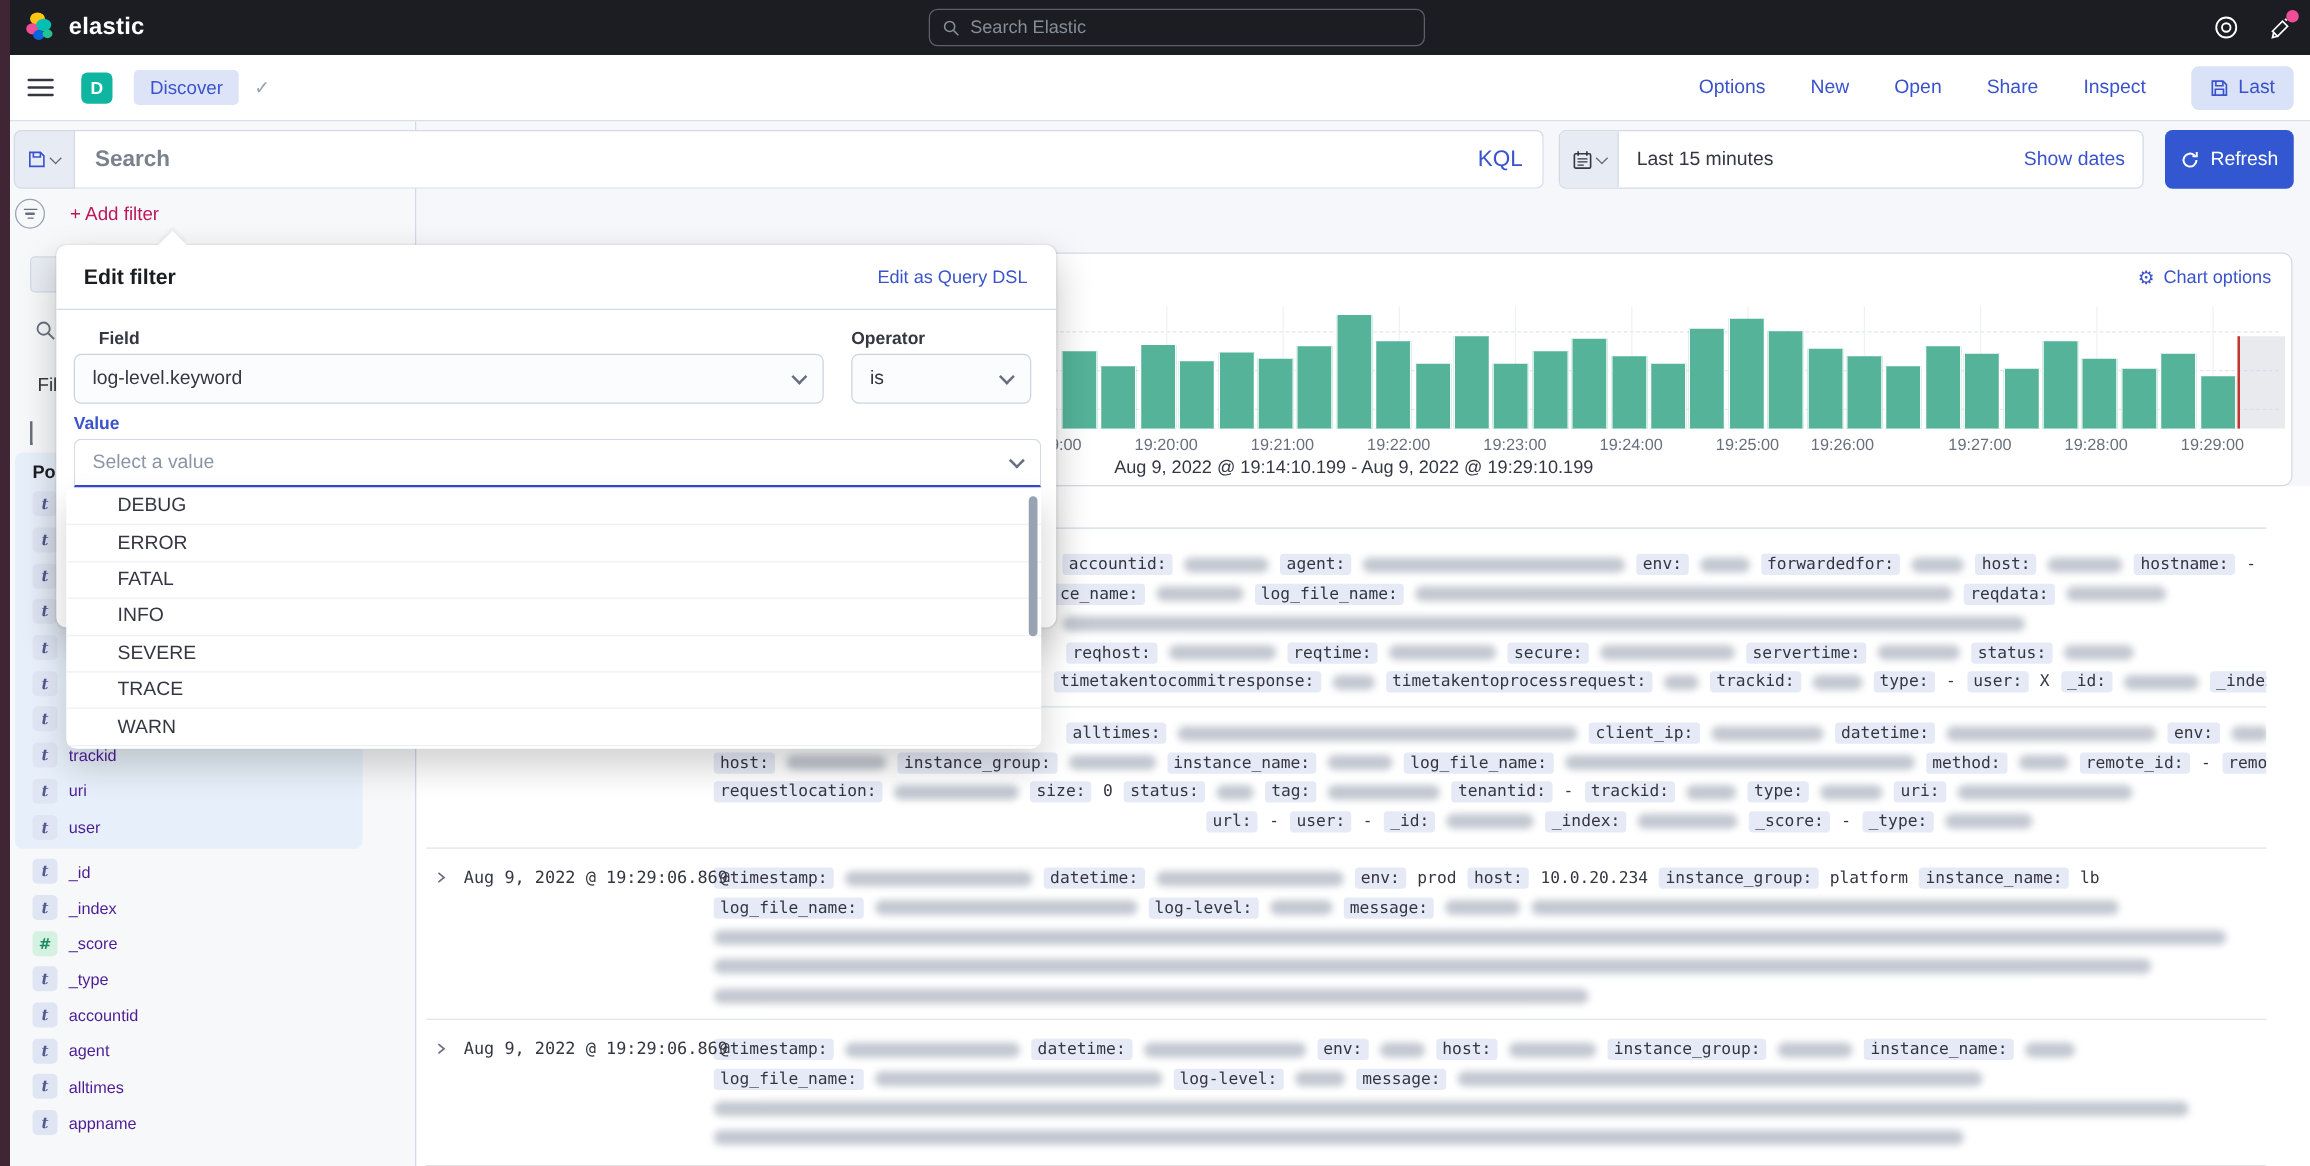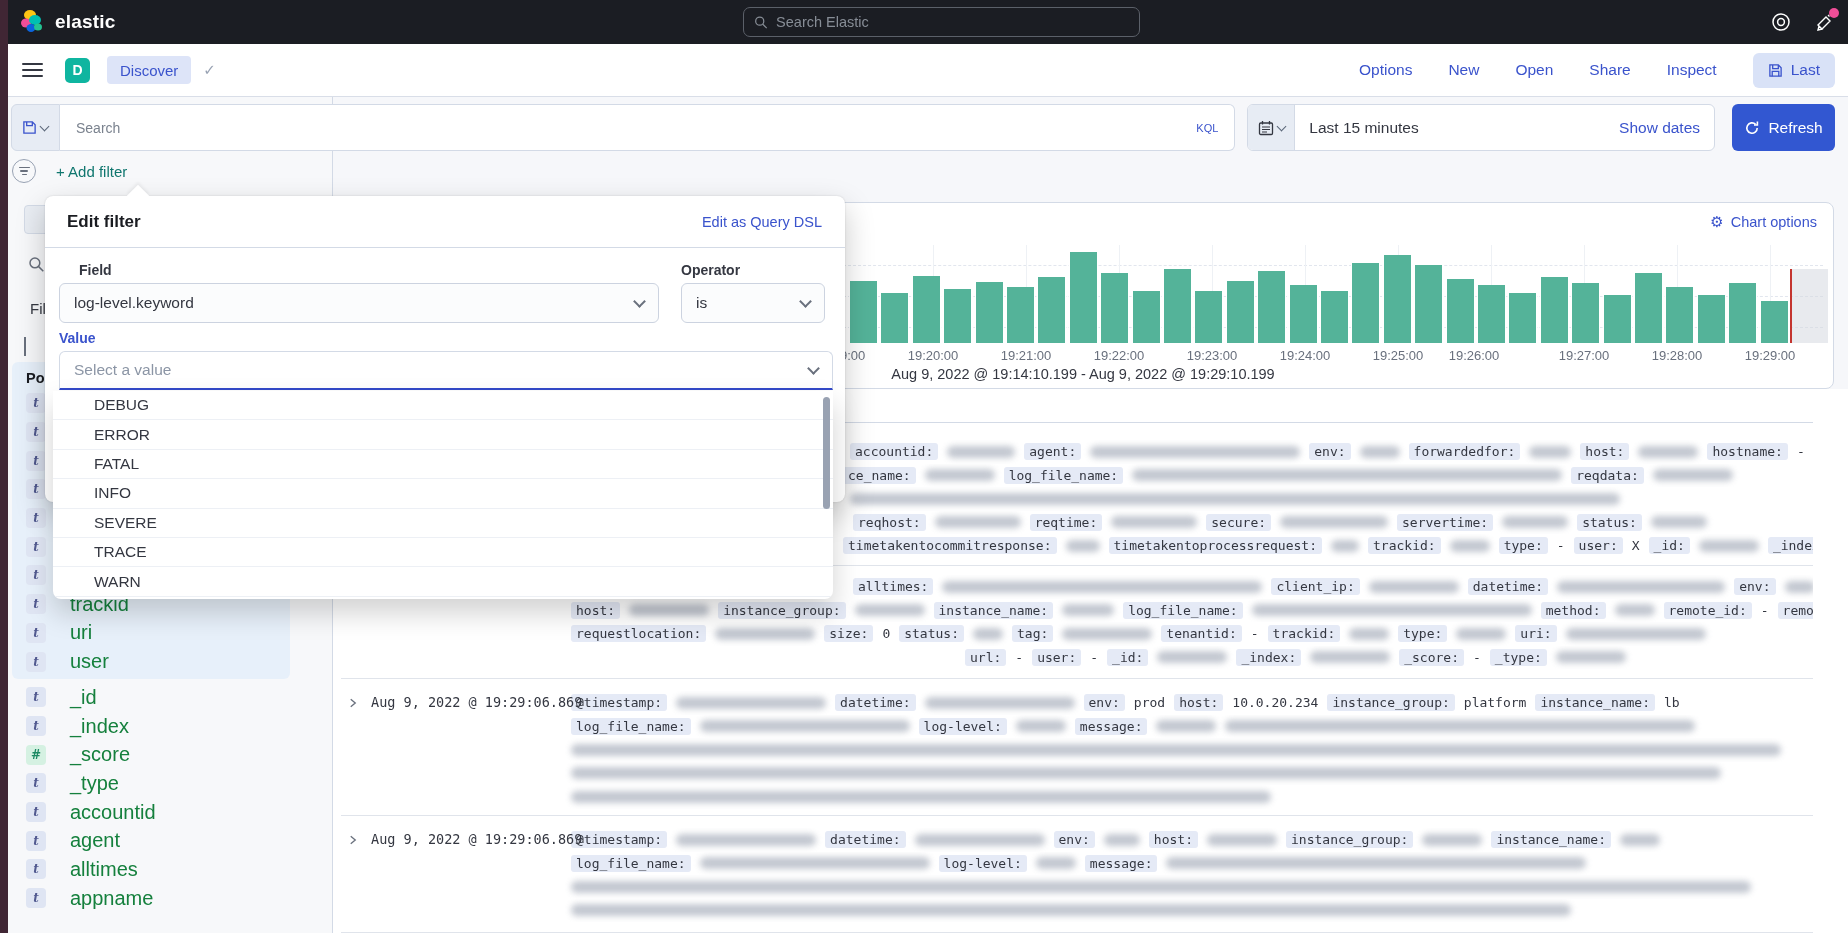--- a/index.html
+++ b/index.html
@@ -40,39 +40,39 @@
   .nav-link { color:#3a53cc; font-size:15.5px; font-weight:500; cursor:pointer; }
   .save-btn { height:35px; padding:0 15px; background:#d9e2f7; border-radius:6px; color:#3a53cc; font-size:15.5px;
               font-weight:500; display:flex; align-items:center; gap:8px; cursor:pointer; }
 
   
   .query-row { position:absolute; left:11px; top:104px; width:1824px; height:47px; display:flex; z-index:20; }
   .qb-saved { width:49px; height:47px; background:#e7ecf4; border:1px solid #d3dae6; border-radius:6px 0 0 6px;
               display:flex; align-items:center; justify-content:center; gap:4px; cursor:pointer; }
   .qb-input { width:1176px; height:47px; background:#fff; border:1px solid #d3dae6; border-left:none;
               border-radius:0 6px 6px 0; display:flex; align-items:center; padding:0 16px; }
-  .qb-input input { flex:1; border:none; outline:none; font-size:14px; font-family:inherit; color:#4d7c0f; }
+  .qb-input input { flex:1; border:none; outline:none; font-size:18px; font-family:inherit; color:#4d7c0f;font-weight:bold; }
   .qb-input input::placeholder { color:#7a828e; }
-  .kql { color:#3a53cc; font-size:11px; font-weight:500; cursor:pointer;text-align:center; }
+  .kql { color:#3a53cc; font-size:18px; font-weight:500; cursor:pointer;text-align:center; }
   .date-box { margin-left:12px; width:468px; height:47px; background:#fff; border:1px solid #d3dae6;
               border-radius:6px; display:flex; align-items:center; overflow:hidden; }
   .date-cal { width:47px; height:100%; background:#e7ecf4; border-right:1px solid #d3dae6; display:flex;
               align-items:center; justify-content:center; gap:4px; cursor:pointer; }
   .date-text { padding-left:14px; font-size:15.5px; color:#343741; flex:1; cursor:pointer; }
   .show-dates { padding-right:14px; color:#3a53cc; font-size:15.5px; font-weight:500; cursor:pointer; }
   .refresh-btn { margin-left:17px; width:103px; height:47px; background:#3257d1; border-radius:6px; color:#fff;
                  font-size:15.5px; font-weight:500; display:flex; align-items:center; justify-content:center;
                  gap:8px; cursor:pointer; }
 
   
   .filter-row { position:absolute; left:12px; top:158px; height:26px; display:flex; align-items:center; gap:20px; z-index:9; }
   .filter-circle { width:24px; height:24px; border:1px solid #98a2b3; border-radius:50%; display:flex;
                    flex-direction:column; align-items:center; justify-content:center; gap:2px; cursor:pointer; }
   .filter-circle i { display:block; height:1.5px; background:#69707d; border-radius:1px; }
-  .add-filter { color:#0f766e; font-size:15px; font-weight:500; cursor:pointer; }
+  .add-filter { color:#be185d; font-size:15px; font-weight:500; cursor:pointer; }
 
   
   .sidebar { position:absolute; left:8px; top:97px; width:325px; height:836px; background:#f7f8fa; z-index:5; }
   .sidebar-divider { position:absolute; left:332px; top:97px; width:1px; height:836px; background:#d3dae6; z-index:6; }
   .side-frag-box { position:absolute; left:16px; top:108px; width:29px; height:29px; background:#e9edf3;
                    border:1px solid #d3dae6; border-radius:4px; }
   .side-search-icon { position:absolute; left:20px; top:159px; }
   .side-filt { position:absolute; left:22px; top:203px; font-size:15px; color:#343741; }
   .side-collapse { position:absolute; left:16px; top:240px; color:#69707d; cursor:pointer; }
   .popular-box { position:absolute; left:4px; top:265px; width:278px; height:317px; background:#e7f0fa; border-radius:6px; }
@@ -81,21 +81,21 @@
   .side-list.pop { top:292px; }
   .side-list.reg { top:586px; }
   .side-item { height:28.7px; display:flex; align-items:center; cursor:pointer; }
   .side-item .badge { width:20px; height:20px; border-radius:4px; margin-left:18px; display:flex; align-items:center;
                       justify-content:center; font-size:12px; font-style:italic; font-weight:700;
                       font-family:"DejaVu Serif","Liberation Serif",serif; }
   .badge-t { background:#dfe5f3; color:#51598f; }
   .badge-num { background:#d5f1e2; color:#1b8a63; }
   .badge-date { background:linear-gradient(#cfa86a 0 6px, #f6ecd8 6px); color:#8a6a2a; border:1px solid #e0cfa8;
                 font-size:8px; font-style:normal; font-family:"Liberation Sans",sans-serif; }
-  .side-item .lbl { margin-left:24px; font-size:20px; color:#15803d; }
+  .side-item .lbl { margin-left:9px; font-size:13px; color:#4c1d95; }
 
   
   .content-white { position:absolute; left:333px; top:389px; width:1515px; height:544px; background:#fff; z-index:1; }
   .chart-panel { position:absolute; left:707px; top:202px; width:1127px; height:187px; background:#fff;
                  border:1px solid #d3dae6; border-radius:8px; z-index:2; }
   .chart-options { position:absolute; right:16px; top:10px; display:flex; align-items:center; gap:7px;
                    color:#3a53cc; font-size:14.5px; font-weight:500; cursor:pointer; }
   .gear { font-size:15px; color:#3a53cc; }
   .chart-area { position:absolute; left:0; top:0; width:1125px; height:140px; overflow:hidden; }
   .vgrid { position:absolute; top:42px; width:1px; height:98px; background:#eef1f5; }

